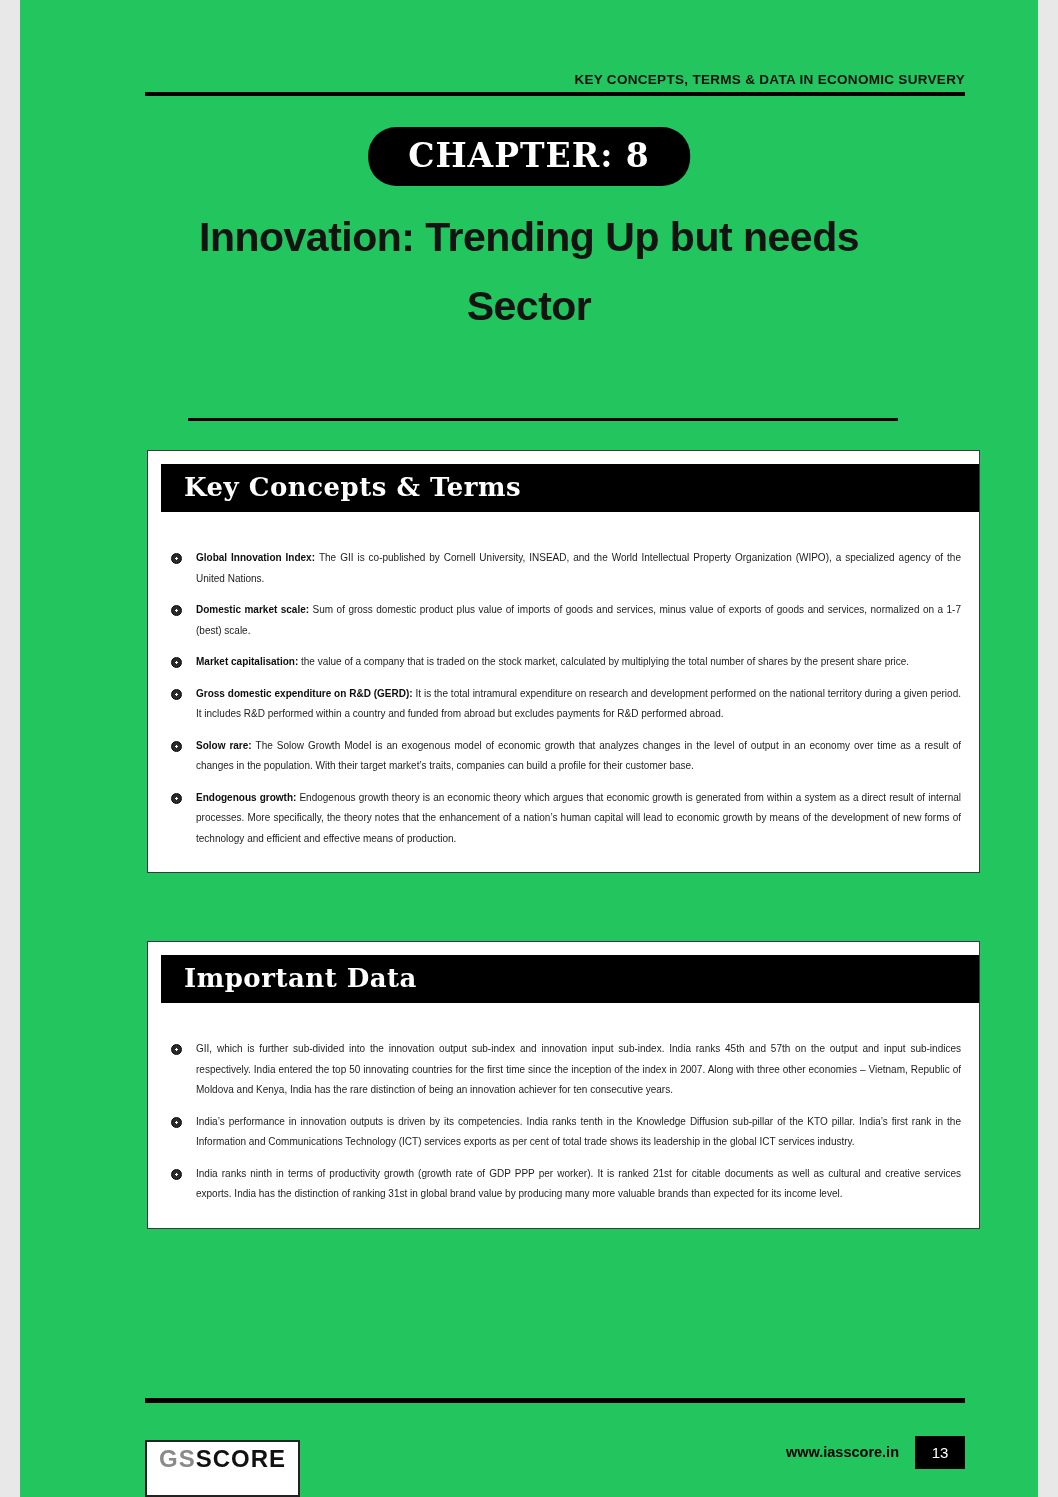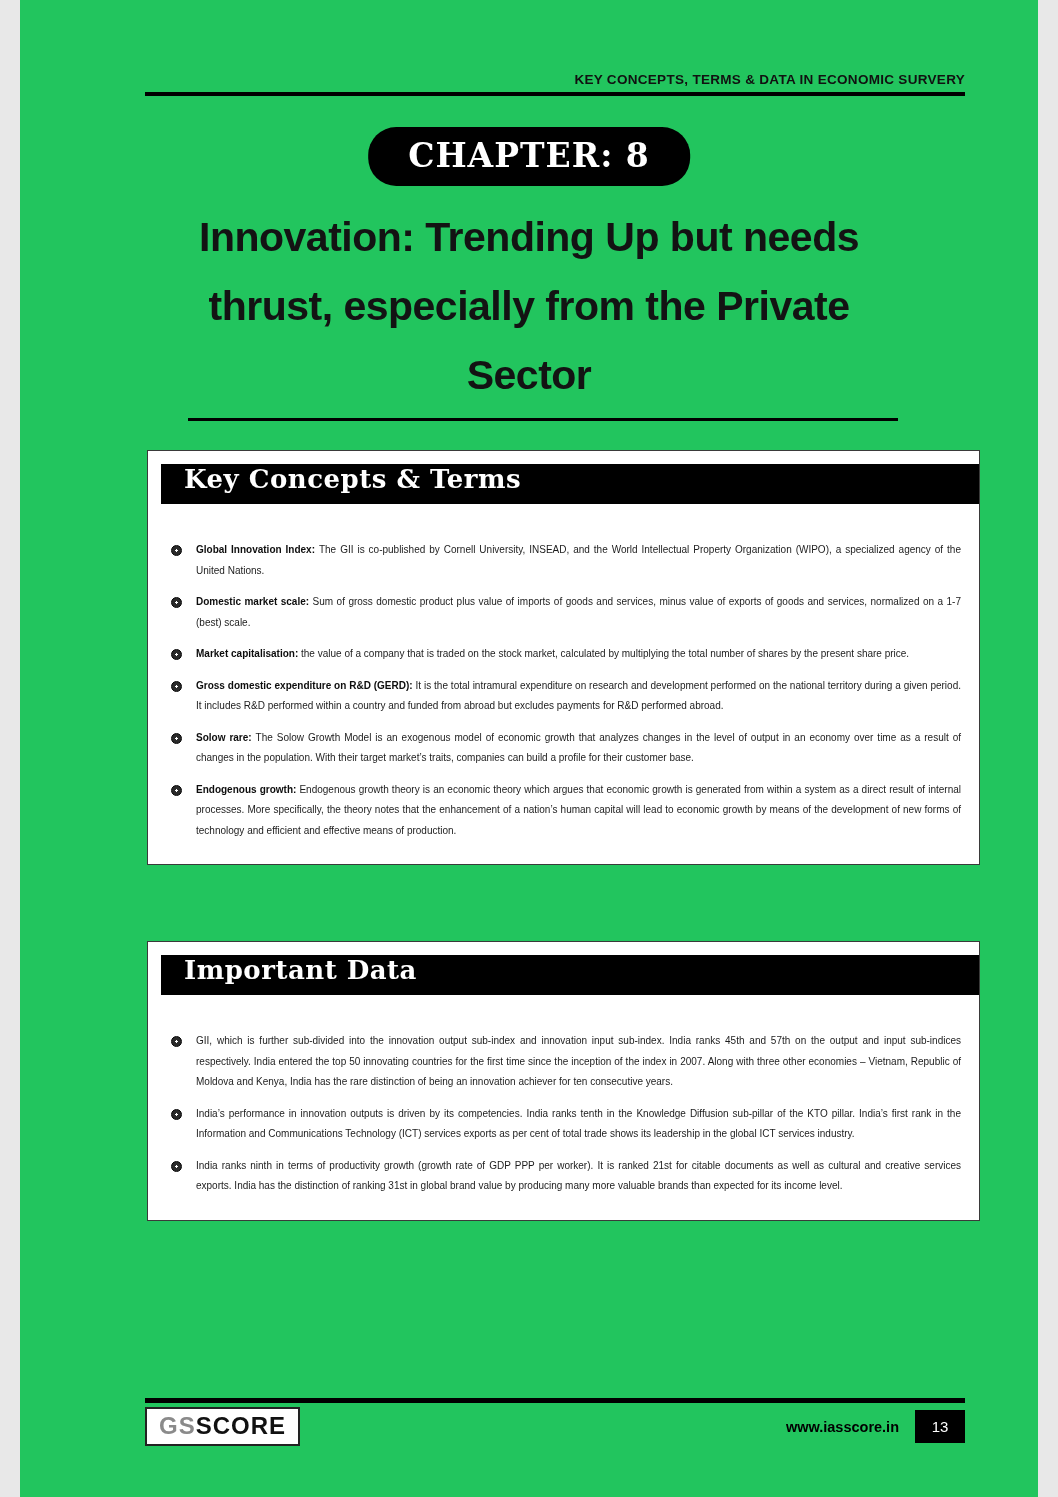--- a/index.html
+++ b/index.html
@@ -51,21 +51,21 @@
     border:1.5px solid #3a3a3a;
     background:#fff;
   }
   .box-kc { top:450px; }
   .box-id { top:941px; }
   .box-bar {
     margin:13px 0 0 13px;
     background:#000; color:#fff;
     font-family:"DejaVu Serif","Liberation Serif",serif;
     font-weight:bold; font-size:26px; letter-spacing:.5px;
-    padding:0 0 10px 23px;
+    padding:8px 0 10px 23px;
   }
   .bullet-list {
     list-style:none;
     margin:0;
     padding:36px 18px 12px 14px;
     font-size:10px; line-height:20.5px;
     color:#1c1c1c;
   }
   .bullet-item {
     position:relative;
@@ -84,24 +84,25 @@
   .footer-rule {
     position:absolute; top:1398px; left:125px; right:73px;
     height:5px; background:#000;
   }
   .footer-row {
     position:absolute; top:1407px; left:125px; right:73px;
     display:flex; align-items:center;
   }
   .brand-logo {
     border:2.5px solid #222;
-    padding:3px 12px 4px 12px;
+    padding:3px 12px 22px 12px;
     font-weight:bold; font-size:24px; letter-spacing:1px;
     background:#fff;
     display:inline-block;
+    margin-top:33px;
   }
   .brand-logo .gs { color:#8a8a8a; }
   .brand-logo .score { color:#111; }
   .footer-site {
     margin-left:auto; margin-right:16px;
     font-weight:bold; font-size:14.5px; color:#000;
   }
   .page-number-box {
     background:#000; color:#fff;
     width:50px; text-align:center;
@@ -113,21 +114,20 @@
 
 <div class="page">
 
   <div class="running-header">KEY CONCEPTS, TERMS &amp; DATA IN ECONOMIC SURVERY</div>
   <div class="header-rule"></div>
 
   <div class="chapter-box">CHAPTER: 8</div>
 
   <div class="doc-title">
     <div>Innovation: Trending Up but needs</div>
-    <div>thrust, especially from the Private</div>
     <div>Sector</div>
   </div>
   <div class="title-rule"></div>
 
   <div class="section-box box-kc">
     <div class="box-bar">Key Concepts &amp; Terms</div>
     <ul class="bullet-list">
         <li class="bullet-item"><span class="bullet-icon"></span><span class="term">Global Innovation Index: </span><span>The GII is co-published by Cornell University, INSEAD, and the World Intellectual Property Organization (WIPO), a specialized agency of the United Nations.</span></li>
         <li class="bullet-item"><span class="bullet-icon"></span><span class="term">Domestic market scale: </span><span>Sum of gross domestic product plus value of imports of goods and services, minus value of exports of goods and services, normalized on a 1-7 (best) scale.</span></li>
         <li class="bullet-item"><span class="bullet-icon"></span><span class="term">Market capitalisation: </span><span>the value of a company that is traded on the stock market, calculated by multiplying the total number of shares by the present share price.</span></li>

